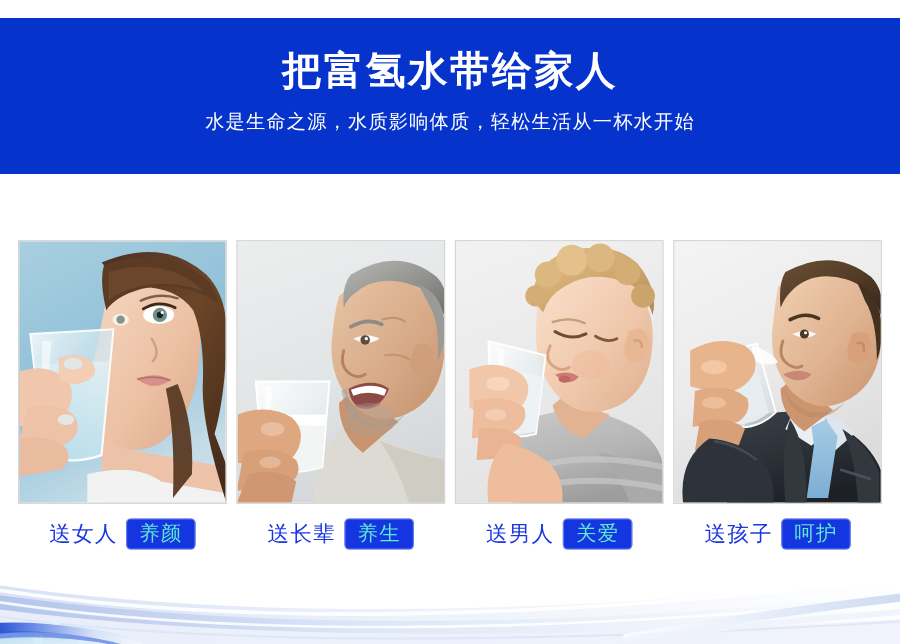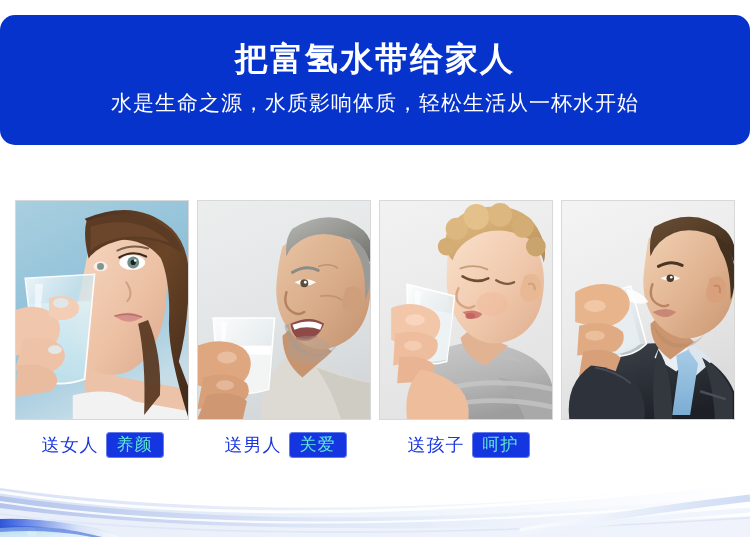--- a/index.html
+++ b/index.html
@@ -26,36 +26,35 @@
   
   .banner {
     position: absolute;
     left: 0;
     top: 15px;
     width: 750px;
     height: 130px;
     background: #0633cc;
     text-align: center;
     overflow: hidden;
-    border-radius: 15px;
   }
   .banner-title {
     margin: 0;
     padding-top: 24px;
     color: #ffffff;
     font-size: 33px;
     line-height: 40px;
     font-weight: bold;
     letter-spacing: 2px;
   }
   .banner-subtitle {
     margin: 0;
     padding-top: 13px;
     color: #ffffff;
-    font-size: 21px;
+    font-size: 16px;
     line-height: 22px;
     letter-spacing: 1px;
     font-weight: normal;
   }
 
   
   .grid {
     position: absolute;
     left: 15px;
     top: 200px;
@@ -438,20 +437,24 @@
           <path d="M34 168 q22 4 36 16" stroke="#4c5159" stroke-width="2" fill="none" opacity="0.8"></path>
         </svg>
       </div>
     </div>
   </div>
 
   <div class="captions">
     <div class="caption">
       <span class="caption-text">送女人</span>
       <span class="caption-badge">养颜</span>
+    </div>
+    <div class="caption">
+      <span class="caption-text">送长辈</span>
+      <span class="caption-badge">养生</span>
     </div>
     <div class="caption">
       <span class="caption-text">送男人</span>
       <span class="caption-badge">关爱</span>
     </div>
     <div class="caption">
       <span class="caption-text">送孩子</span>
       <span class="caption-badge">呵护</span>
     </div>
   </div>

